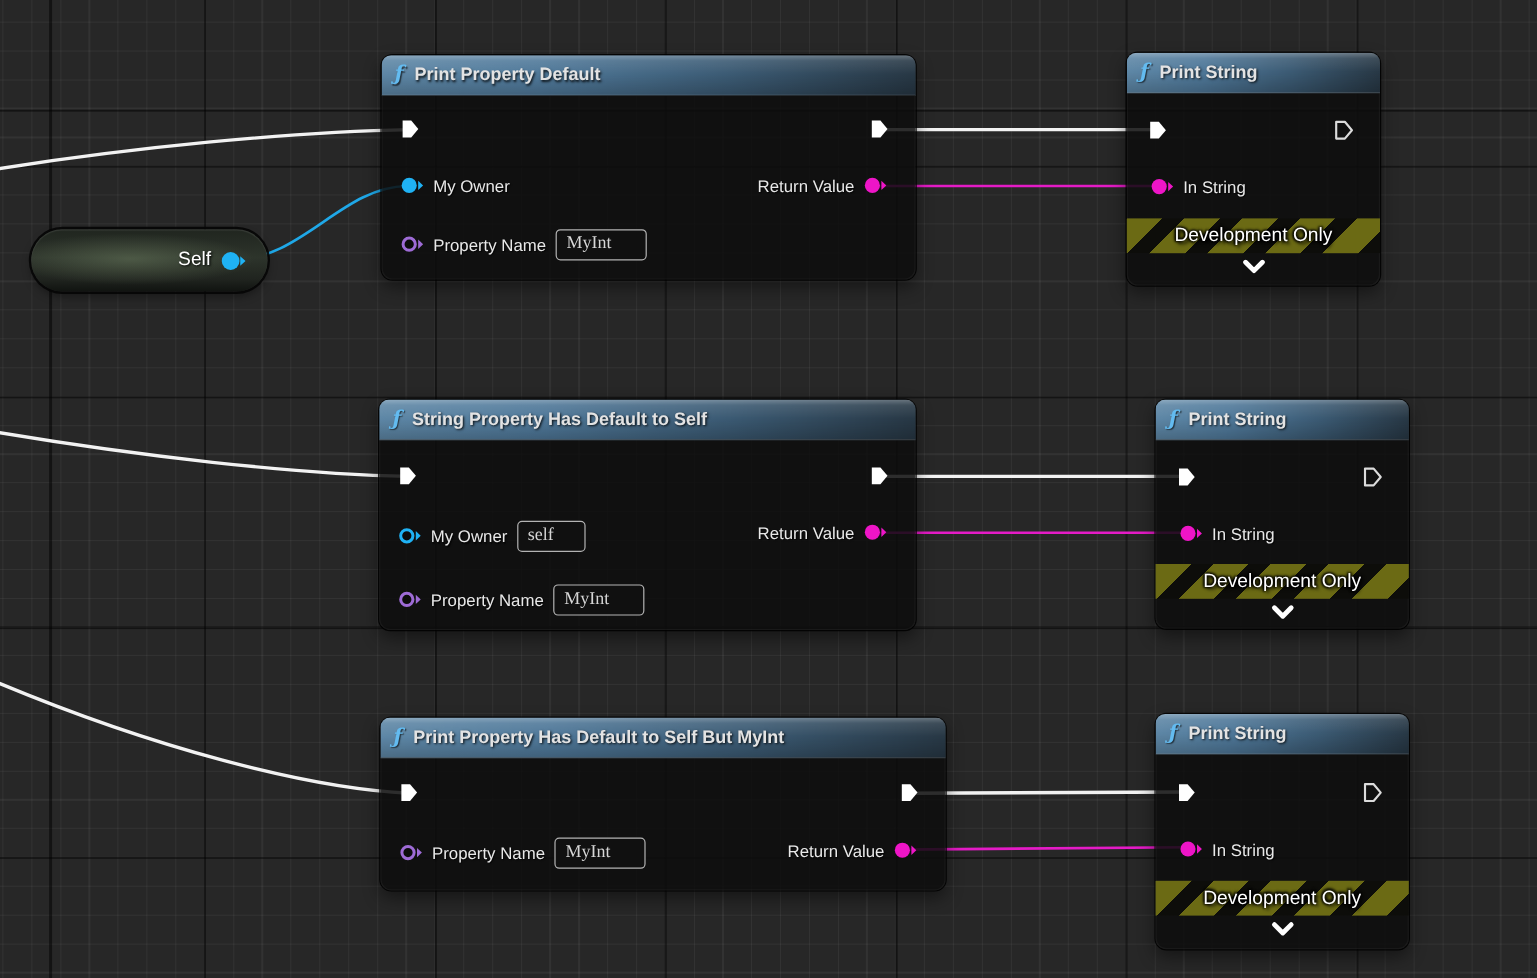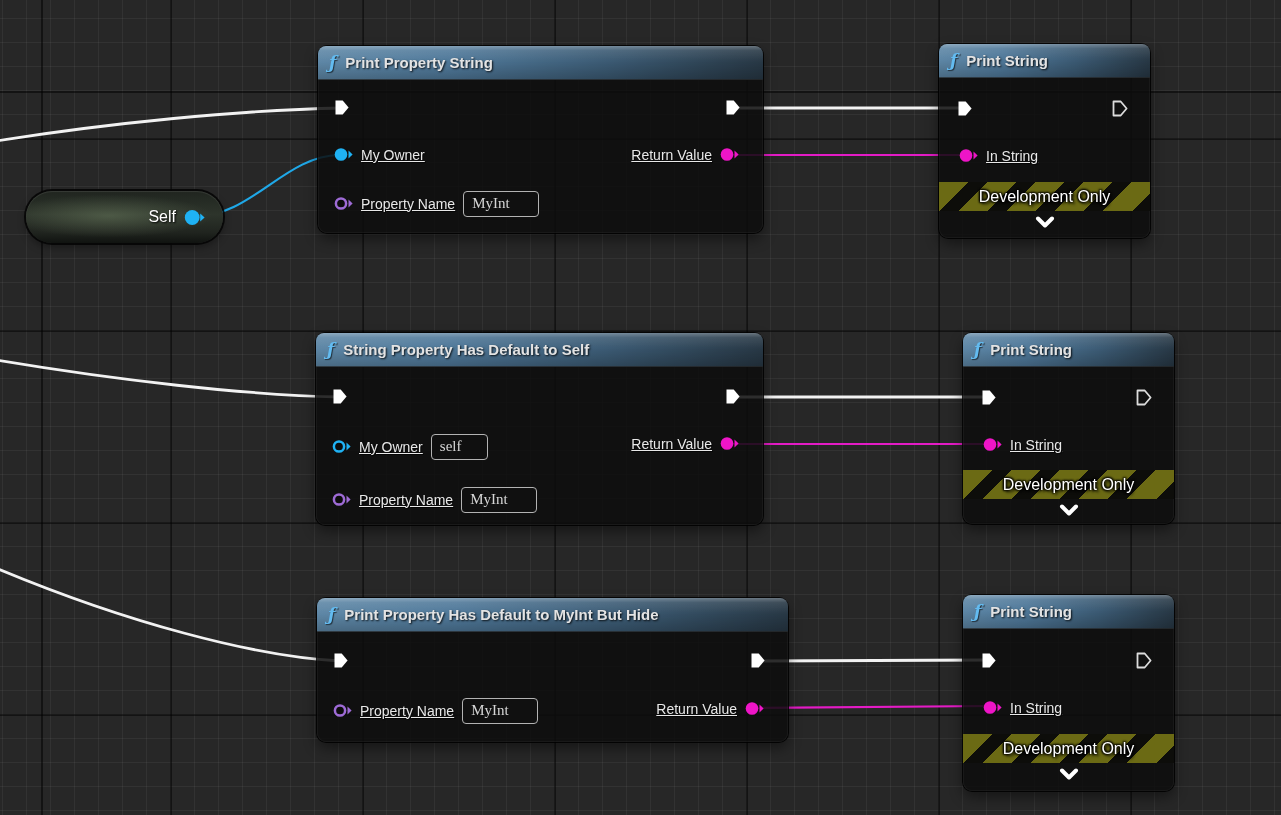--- a/index.html
+++ b/index.html
@@ -30,21 +30,21 @@
     display:flex;align-items:center;gap:9px;padding:0 11px;
     background:
       linear-gradient(to bottom, rgba(255,255,255,0.30) 0%, rgba(255,255,255,0.10) 14%, rgba(255,255,255,0) 48%, rgba(0,0,0,0.20) 100%),
       linear-gradient(95deg, #5e87a6 0%, #4f7899 30%, #3b5a73 65%, #273744 100%);
     border-bottom:1px solid rgba(0,0,0,0.65);
   }
   .fn-icon{font-family:"DejaVu Serif",serif;font-style:italic;font-weight:bold;font-size:17px;color:#63bbf0;line-height:1;text-shadow:1px 1px 1px rgba(0,0,0,0.6);}
   .node-title{font-size:15px;font-weight:bold;color:#e3e3e3;white-space:nowrap;text-shadow:1px 1px 2px rgba(0,0,0,0.85);}
   .row{position:absolute;display:flex;align-items:center;gap:8px;white-space:nowrap;height:27px;}
   .row.exec{height:17px;}
-  .pin-label{font-size:14px;color:#e8e8e8;text-shadow:1px 1px 1px rgba(0,0,0,0.7);text-decoration:underline;}
+  .pin-label{font-size:14px;color:#e8e8e8;text-shadow:1px 1px 1px rgba(0,0,0,0.7);}
   .pin{display:inline-flex;align-items:center;}
   .field{
     box-sizing:border-box;height:26px;line-height:21px;
     background:#101010;border:1.5px solid #b3b3b3;border-radius:4px;
     color:#d6d6d6;font-size:15px;padding:1px 8px;overflow:hidden;font-family:Liberation Serif, serif;
   }
   .dev-banner{
     position:absolute;left:0;right:0;height:29px;
     display:flex;align-items:center;justify-content:center;
     background:repeating-linear-gradient(135deg, #6b6a14 0 21px, #0d0d0a 21px 34px);
@@ -89,21 +89,21 @@
       <svg width="21" height="17" viewBox="0 0 21 17">
           <circle cx="8.2" cy="8.5" r="7.4" fill="#1fb2f4"></circle>
           <path d="M16.2 4.6 L20.6 8.5 L16.2 12.4 Z" fill="#1fb2f4"></path>
         </svg>
     </span>
   </div>
 
   <div class="node" style="left:318px;top:46px;width:445px;height:187px;">
     <div class="node-header">
       <span class="fn-icon">ƒ</span>
-      <span class="node-title">Print Property String</span>
+      <span class="node-title">Print Property Default</span>
     </div>
     <div class="row exec" style="left:16px;top:53px;">
       <span class="pin">
           <svg width="16" height="17" viewBox="0 0 16 17">
             <path d="M1.5 1.5 L8.7 1.5 L14.6 8.5 L8.7 15.5 L1.5 15.5 Z" fill="#ffffff"></path>
           </svg>
         </span>
     </div>
     <div class="row exec" style="right:22px;top:53px;">
       <span class="pin">
@@ -268,21 +268,21 @@
           <svg width="22" height="13" viewBox="0 0 22 13">
             <path d="M4 2.5 L11 9.5 L18 2.5" stroke="#ffffff" stroke-width="4" fill="none" stroke-linecap="round" stroke-linejoin="round"></path>
           </svg>
         </span>
     </div>
   </div>
 
   <div class="node" style="left:317px;top:598px;width:471px;height:144px;">
     <div class="node-header">
       <span class="fn-icon">ƒ</span>
-      <span class="node-title">Print Property Has Default to MyInt But Hide</span>
+      <span class="node-title">Print Property Has Default to Self But MyInt</span>
     </div>
     <div class="row exec" style="left:16px;top:54px;">
       <span class="pin">
           <svg width="16" height="17" viewBox="0 0 16 17">
             <path d="M1.5 1.5 L8.7 1.5 L14.6 8.5 L8.7 15.5 L1.5 15.5 Z" fill="#ffffff"></path>
           </svg>
         </span>
     </div>
     <div class="row exec" style="right:22px;top:54px;">
       <span class="pin">

